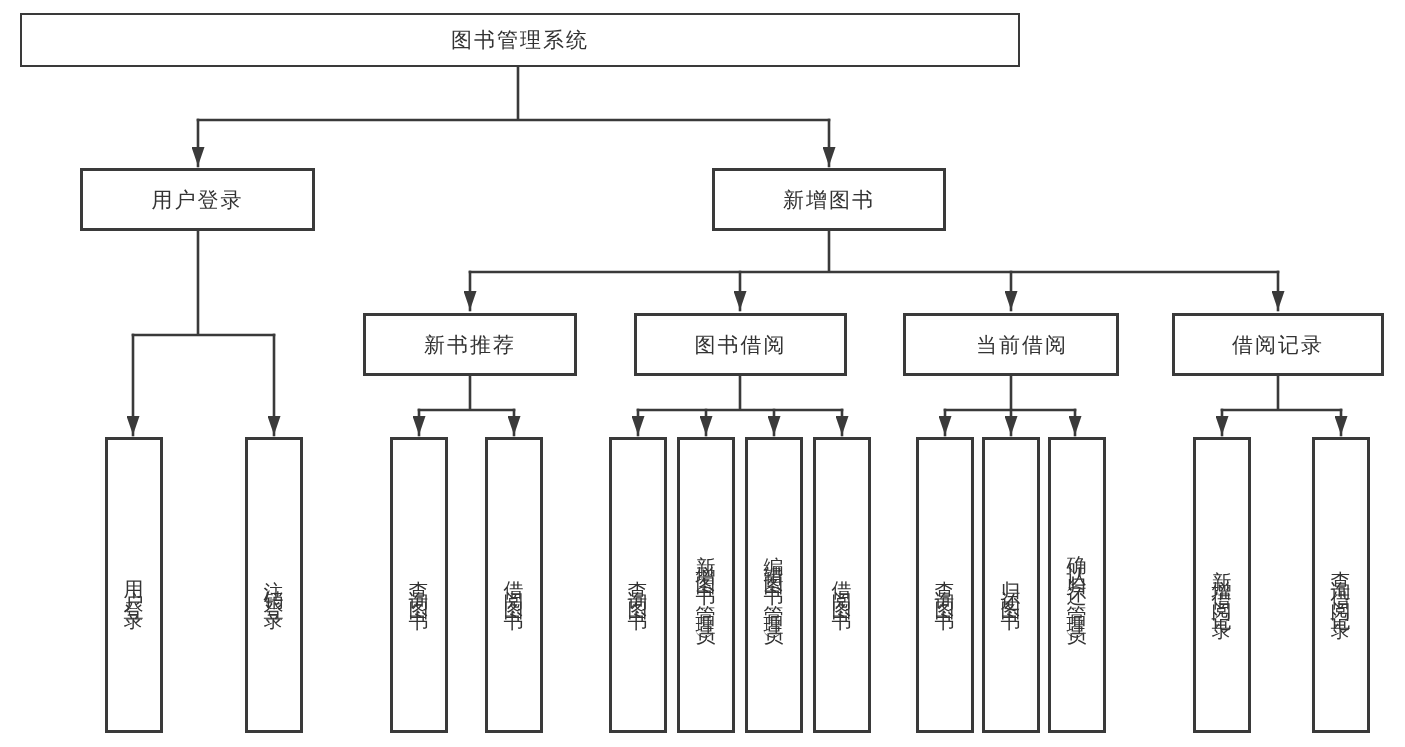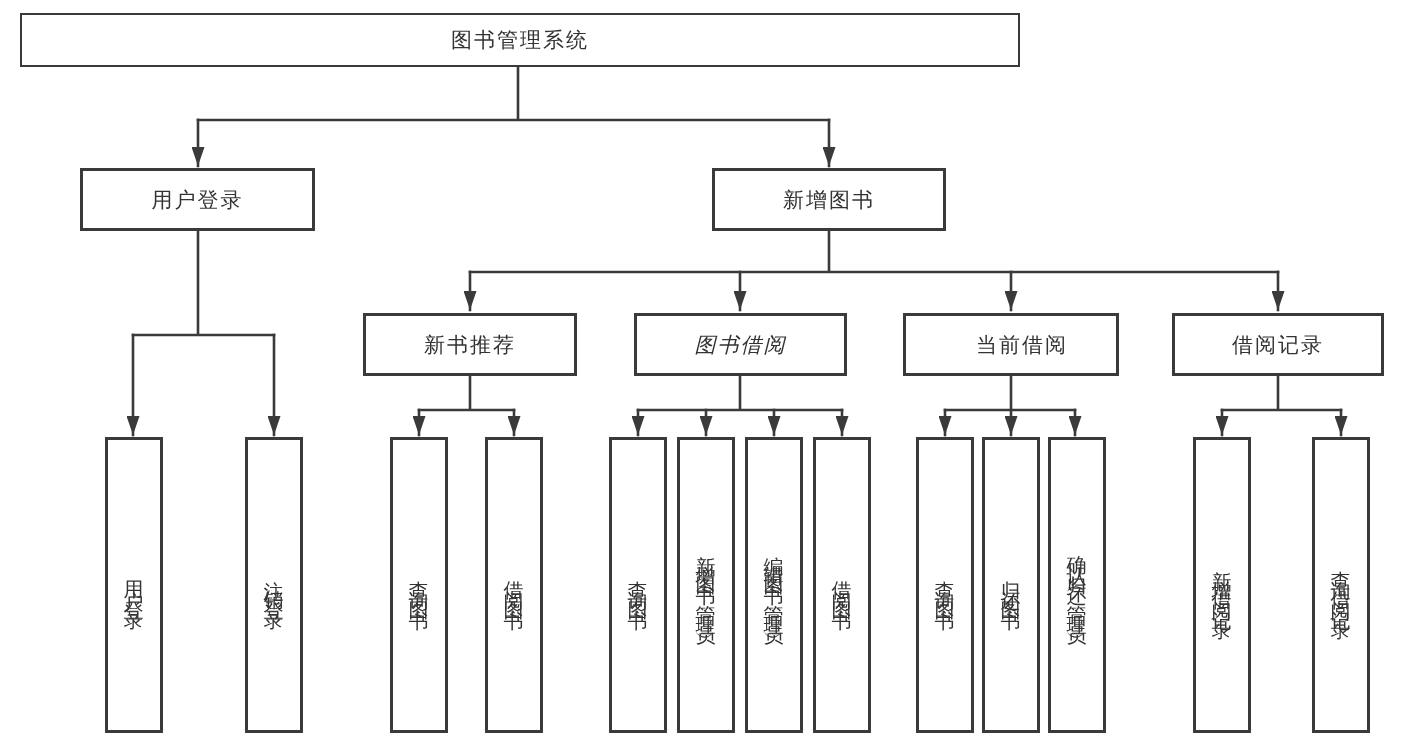--- a/index.html
+++ b/index.html
@@ -89,21 +89,21 @@
   <div class="node h" style="left:80px;top:168px;width:235px;height:63px;">
     <span>用户登录</span>
   </div>
   <div class="node h" style="left:712px;top:168px;width:234px;height:63px;">
     <span>新增图书</span>
   </div>
 
   <div class="node h" style="left:363px;top:313px;width:214px;height:63px;">
     <span>新书推荐</span>
   </div>
-  <div class="node h" style="left:634px;top:313px;width:213px;height:63px;font-style:italic;">
+  <div class="node h" style="left:634px;top:313px;width:213px;height:63px;">
     <span>图书借阅</span>
   </div>
   <div class="node h" style="left:903px;top:313px;width:216px;height:63px;padding-left:22px;">
     <span>当前借阅</span>
   </div>
   <div class="node h" style="left:1172px;top:313px;width:212px;height:63px;">
     <span>借阅记录</span>
   </div>
 
   <div class="node v" style="left:105px;top:437px;width:58px;height:296px;">

